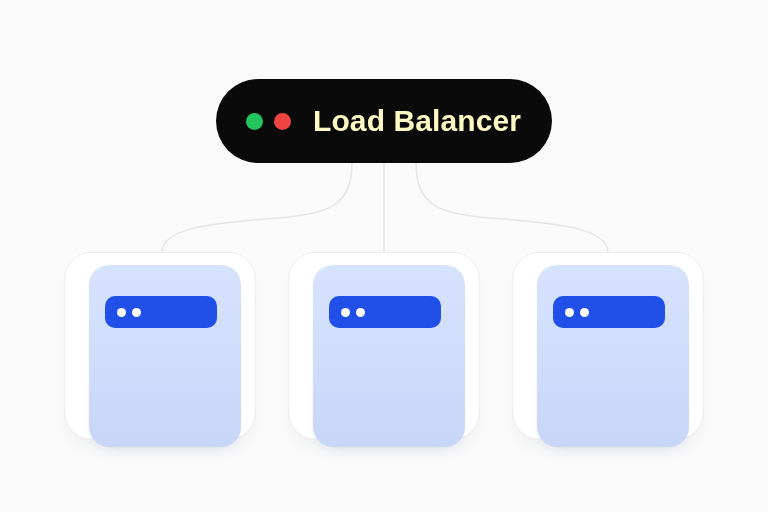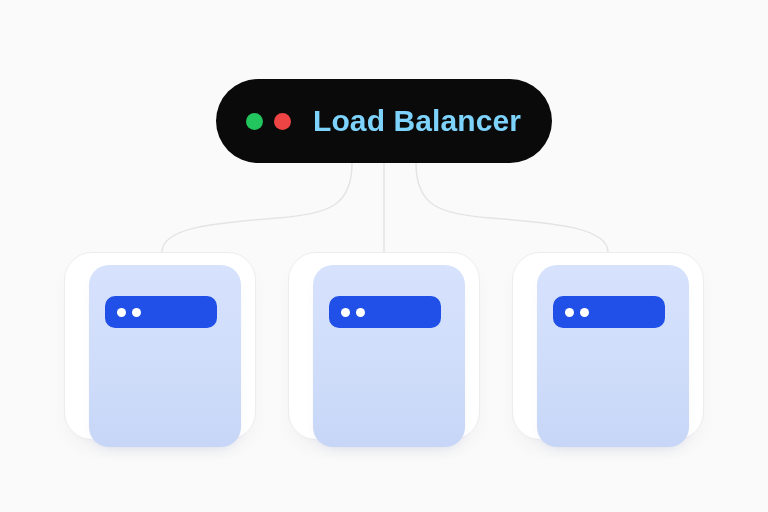--- a/index.html
+++ b/index.html
@@ -54,21 +54,21 @@
   .lb-dot {
     width: 17px;
     height: 17px;
     border-radius: 50%;
     display: block;
   }
   .lb-dot.green { background: #22c55e; }
   .lb-dot.red   { background: #ef4444; }
 
   #lb-label {
-    color: #7dd3fc;
+    color: #fef9c3;
     font-size: 30px;
     font-weight: bold;
     letter-spacing: 0.1px;
     line-height: 1;
     white-space: nowrap;
   }
 
   
   .server-card {
     position: absolute;

